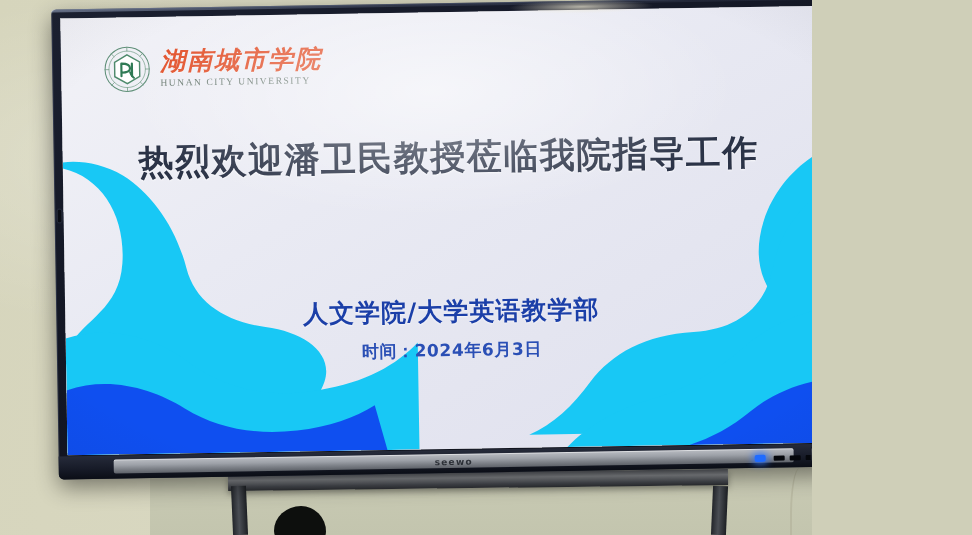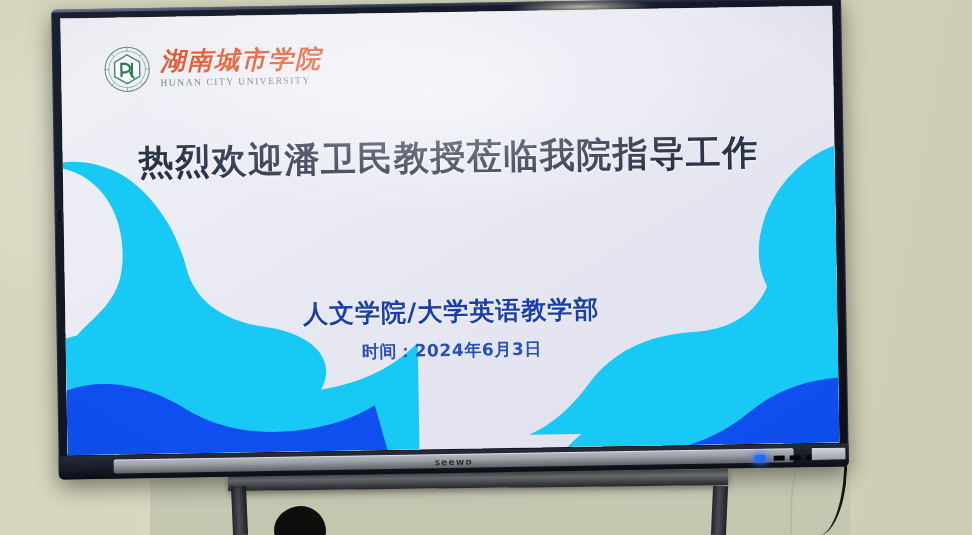--- a/index.html
+++ b/index.html
@@ -1,21 +1,21 @@
 <!DOCTYPE html>
 <html><head>
 <meta charset="utf-8">
 <style>
   html,body{margin:0;padding:0;}
   body{
     width:972px;height:535px;overflow:hidden;
     font-family:"Liberation Sans","DejaVu Sans",sans-serif;
     background:#cfcfb8;
   }
-  #scene{position:relative;width:972px;height:535px;overflow:hidden;}
+  #scene{position:relative;width:812px;height:535px;overflow:hidden;}
 
   
   .wall{
     position:absolute;inset:0;
     background:
       linear-gradient(100deg,#d6d5bc 0%,#d8d7c0 30%,#d3d3bb 62%,#cdcdb4 100%);
   }
   .wall-sheen{
     position:absolute;left:0;top:0;width:100%;height:100%;
     background:radial-gradient(ellipse 60% 45% at 18% 30%, rgba(255,255,255,.22), rgba(255,255,255,0) 70%);

